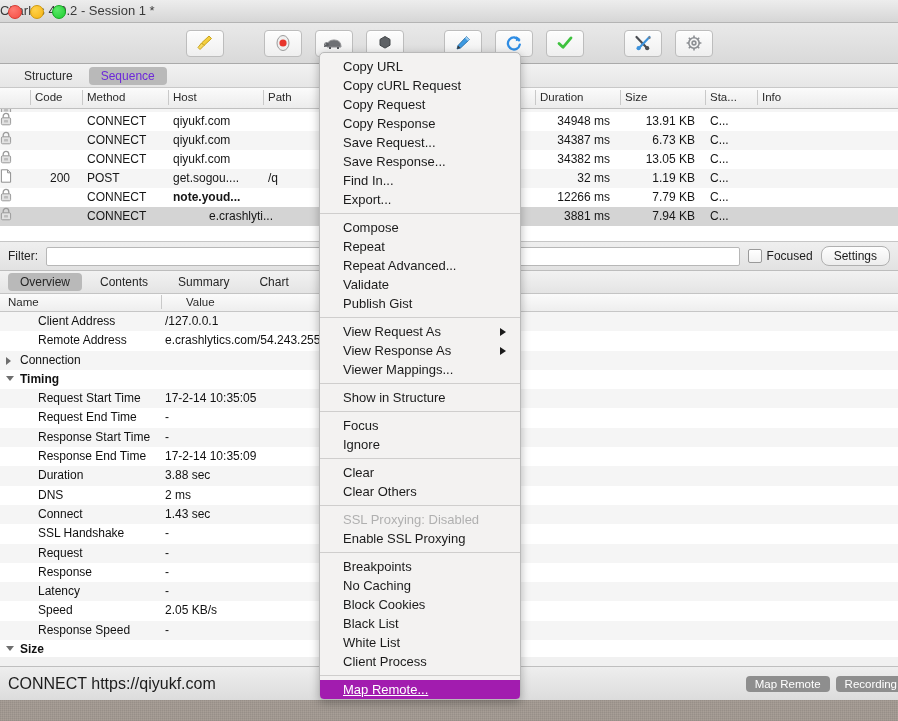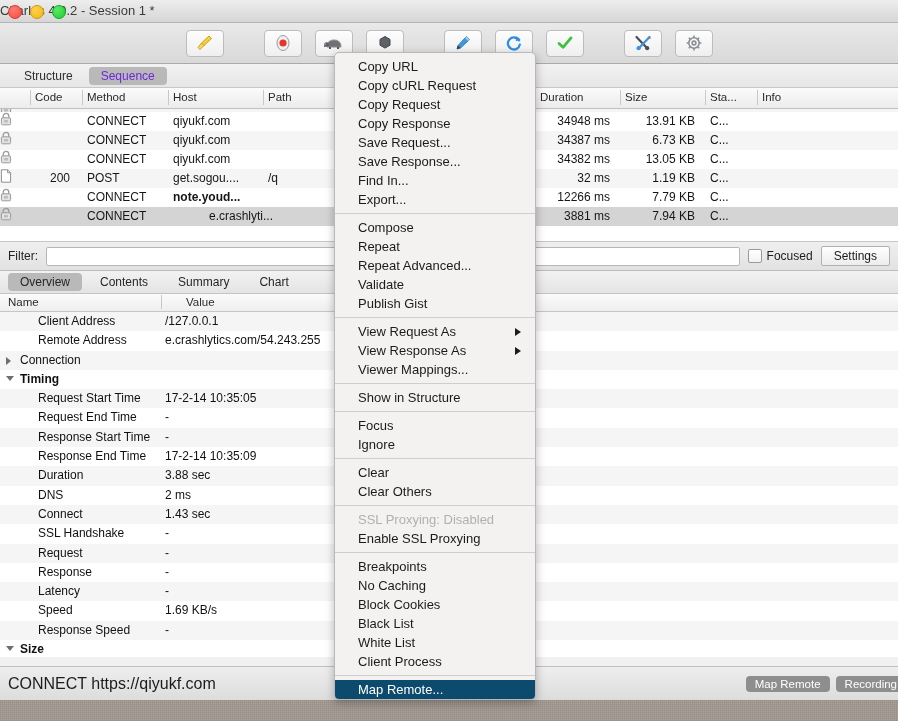--- a/index.html
+++ b/index.html
@@ -133,21 +133,21 @@
     background: #fff; font-size: 12px; padding: 0 4px;
     outline: none;
   }
   .chk-wrap { display: flex; align-items: center; gap: 5px; font-size: 12px; color: #1c1c1c; }
   .chk {
     width: 12px; height: 12px; border: 1px solid #9a9a9a;
     border-radius: 2px; background: linear-gradient(#fff,#f2f2f2);
   }
   #settings-btn {
     font-size: 12px; color: #1b1b1b;
-    border: 1px solid #b0b0b0; border-radius: 2px;
+    border: 1px solid #b0b0b0; border-radius: 8px;
     background: linear-gradient(#fefefe,#ededed);
     padding: 2px 12px;
   }
 
   
   #detail-tabs {
     height: 22px;
     background: linear-gradient(#f2f2f2, #e4e4e4);
     border-bottom: 1px solid #c4c4c4;
     display: flex; align-items: center; padding-left: 8px; gap: 6px;
@@ -198,39 +198,39 @@
   #status-text { font-size: 16px; color: #1c1c1c; flex: 1; }
   .status-btn {
     font-size: 11.5px; color: #fff;
     background: #8e8e8e; border-radius: 4px;
     padding: 2px 9px; margin-left: 6px;
   }
 
   
   #ctx-menu {
     position: absolute;
-    left: 334px; top: 52px;
+    left: 319px; top: 52px;
     width: 200px;
     background: #f3f2f1;
     border: 1px solid #b9b9b9;
     border-radius: 5px;
     box-shadow: 0 3px 10px rgba(0,0,0,.28);
     padding: 4px 0 0 0;
     overflow: hidden;
     z-index: 40;
   }
   .mi {
     position: relative;
     height: 19px; line-height: 19px;
     font-size: 13px; color: #1b1b1b;
     padding-left: 23px;
     white-space: nowrap;
   }
   .mi.disabled { color: #b0b0b0; }
-  .mi.highlight { background: #0c4a6e; color: #fff; }
+  .mi.highlight { background: #a21caf; color: #fff; text-decoration: underline; }
   .mi .submenu-arrow {
     position: absolute; right: 14px; top: 6px;
     width: 0; height: 0;
     border-left: 6px solid #1b1b1b;
     border-top: 4px solid transparent;
     border-bottom: 4px solid transparent;
   }
   .msep { height: 1px; background: #cfcecd; margin: 4px 0; }
 </style>
 </head>
@@ -520,21 +520,21 @@
       <div class="ov-row even">
         <div class="ov-name" style="left: 38px;">Response</div>
         <div class="ov-val">-</div>
       </div>
       <div class="ov-row odd">
         <div class="ov-name" style="left: 38px;">Latency</div>
         <div class="ov-val">-</div>
       </div>
       <div class="ov-row even">
         <div class="ov-name" style="left: 38px;">Speed</div>
-        <div class="ov-val">1.69 KB/s</div>
+        <div class="ov-val">2.05 KB/s</div>
       </div>
       <div class="ov-row odd">
         <div class="ov-name" style="left: 38px;">Response Speed</div>
         <div class="ov-val">-</div>
       </div>
       <div class="ov-row even group">
         <div class="tri open" style="left: 6px;"></div>
         <div class="ov-name" style="left: 20px;">Size</div>
       </div>
     </div>

